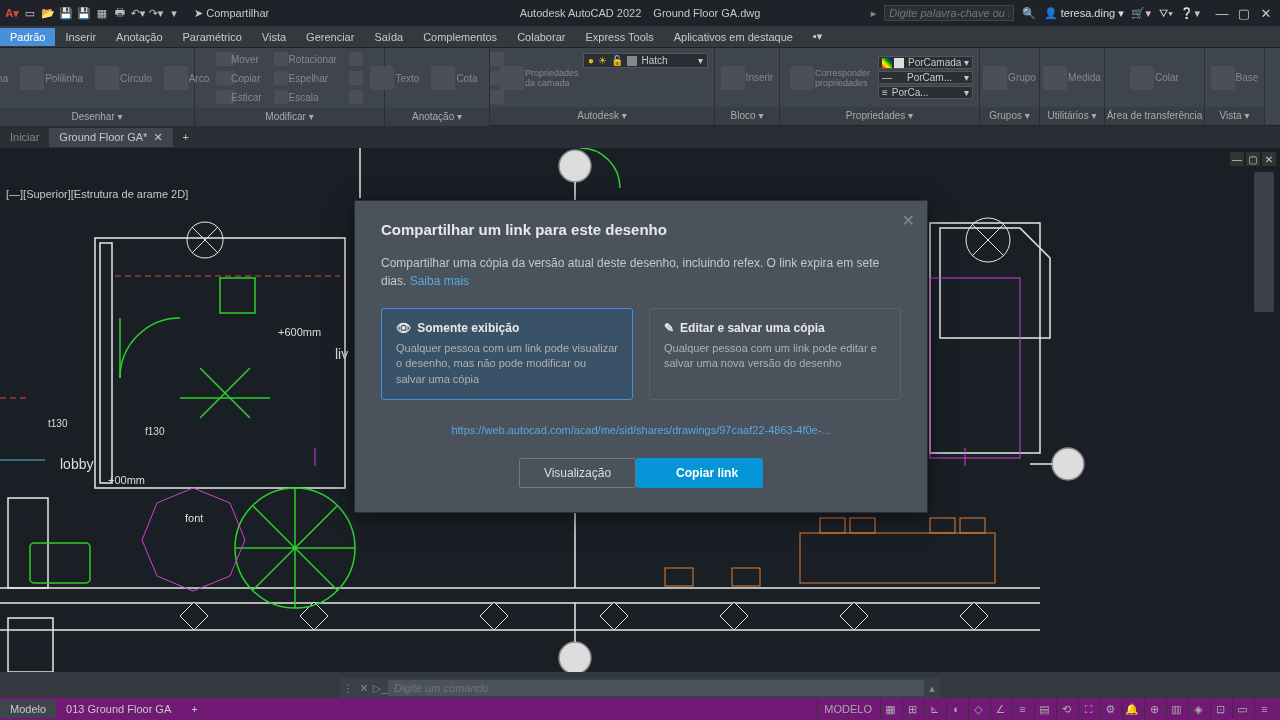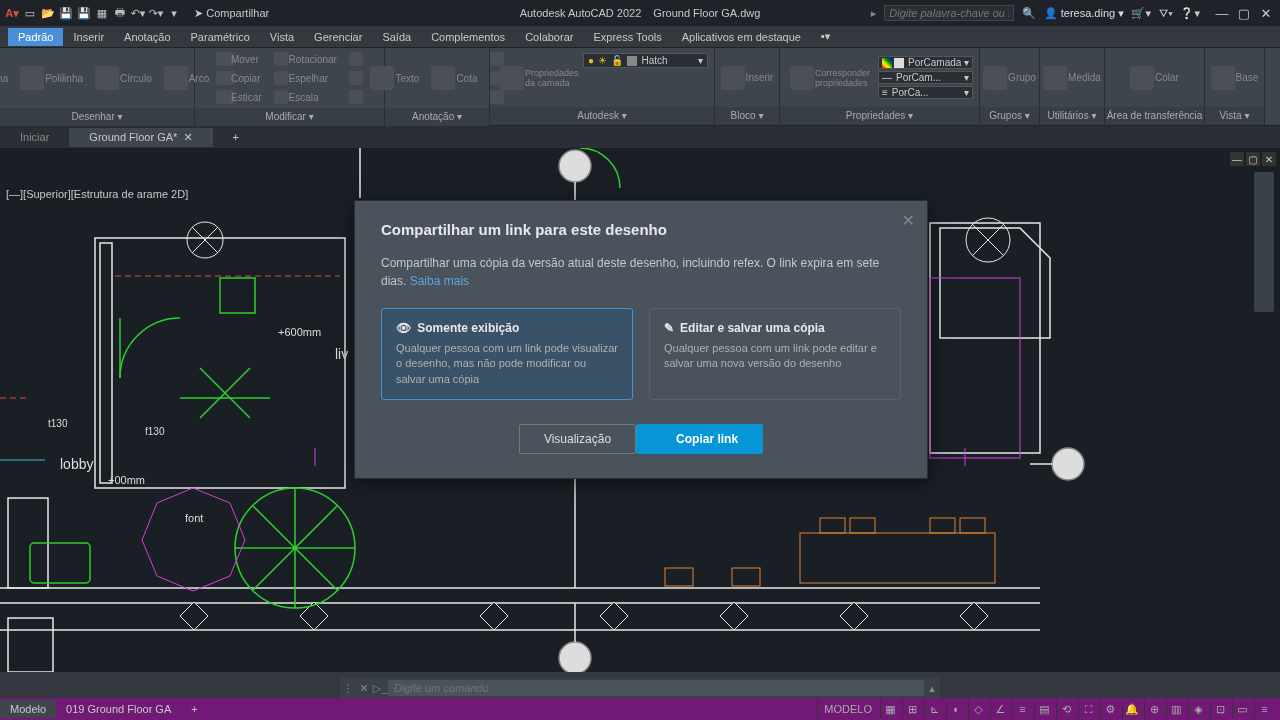--- a/index.html
+++ b/index.html
@@ -11,36 +11,36 @@
 .qat .ico.red { color:#d84c3e; font-weight:bold; }
 .titlebar .share-btn { margin-left:8px; color:#c8c8c8; cursor:pointer; display:flex; align-items:center; gap:3px; }
 .titlebar .center { position:absolute; left:50%; transform:translateX(-50%); display:flex; gap:12px; }
 .titlebar .right { margin-left:auto; display:flex; align-items:center; gap:8px; padding-right:6px; }
 .search { display:flex; align-items:center; }
 .search input { background:#2a2f36; border:1px solid #444; color:#8899aa; font-style:italic; font-size:11px; padding:1px 4px; width:130px; }
 .user { display:flex; align-items:center; gap:3px; color:#ddd; }
 .winctrl { display:flex; gap:6px; margin-left:6px; }
 .winctrl span { width:16px; height:16px; display:flex; align-items:center; justify-content:center; cursor:pointer; font-size:13px; }
 
-.menubar { height:22px; background:#33393f; display:flex; align-items:center; font-size:11px; padding-left:8px; border-bottom:1px solid #222; }
+.menubar { height:22px; background:#33393f; display:flex; align-items:center; font-size:11px; border-bottom:1px solid #222; }
 .menubar .mtab { padding:3px 10px; cursor:pointer; }
 .menubar .mtab.active { background:#4a90d9; color:#fff; }
 
 .ribbon { height:78px; background:#3f454c; display:flex; border-bottom:1px solid #222; }
 .panel { border-right:1px solid #2a2f35; display:flex; flex-direction:column; min-width:60px; }
 .panel-body { flex:1; display:flex; align-items:center; justify-content:center; gap:4px; padding:2px 6px; }
 .panel-title { height:18px; background:#383e45; font-size:10px; color:#aaa; text-align:center; line-height:18px; cursor:pointer; }
 .rbtn { display:flex; flex-direction:row; align-items:center; font-size:10px; color:#888; gap:1px; padding:2px 4px; }
 .rbtn .ric { width:24px; height:24px; background:#4a5056; border-radius:2px; }
 .rbtn.sm { flex-direction:row; font-size:10px; }
 .rbtn.sm .ric { width:14px; height:14px; }
 .rstack { display:flex; flex-direction:column; gap:1px; }
 
 .doctabs { height:22px; background:#2a2f35; display:flex; align-items:center; font-size:11px; }
-.doctab { padding:3px 20px; display:flex; align-items:center; gap:6px; cursor:pointer; }
+.doctab { padding:3px 10px; display:flex; align-items:center; gap:6px; cursor:pointer; }
 .doctab.inactive { color:#888; }
 .doctab.active { background:#3f454c; }
 .doctab .close { font-size:11px; }
 
 .canvas { position:relative; height:524px; background:#1a1f26; }
 .vplabel { position:absolute; top:4px; left:6px; font-size:11px; color:#c8c8c8;margin-top:36px; }
 .canvas svg { position:absolute; top:0; left:0; }
 .cvctrl { position:absolute; top:4px; right:4px; display:flex; gap:2px; }
 .cvctrl span { width:14px; height:14px; background:#333; font-size:10px; display:flex; align-items:center; justify-content:center; cursor:pointer; }
 .viewcube { position:absolute; top:24px; right:6px; width:20px; height:140px; background:#3a4048; border-radius:2px; }
@@ -288,21 +288,21 @@
         </div>
       <div class="rstack" style="flex:1;gap:2px">
         <div style="background:#2a2f35;border:1px solid #555;font-size:10px;padding:0 3px;display:flex;align-items:center">
             <span style="width:10px;height:10px;background:linear-gradient(45deg,red,yellow,green,blue)"></span>
             <span style="width:10px;height:10px;background:#ddd;margin-left:2px"></span>
             <span style="margin-left:4px">PorCamada</span>
             <span style="margin-left:auto">▾</span>
           </div>
         <div style="background:#2a2f35;border:1px solid #555;font-size:10px;padding:0 3px;display:flex;align-items:center">
             <span>—</span>
-            <span style="margin-left:4px">PorCam...</span>
+            <span style="margin-left:15px">PorCam...</span>
             <span style="margin-left:auto">▾</span>
           </div>
         <div style="background:#2a2f35;border:1px solid #555;font-size:10px;padding:0 3px;display:flex;align-items:center">
             <span>≡</span>
             <span style="margin-left:4px">PorCa...</span>
             <span style="margin-left:auto">▾</span>
           </div>
       </div>
     </div>
     <div class="panel-title">Propriedades ▾</div>
@@ -465,37 +465,38 @@
       <div class="cd">Qualquer pessoa com um link pode visualizar o desenho, mas não pode modificar ou salvar uma cópia</div>
     </div>
     <div class="card">
       <div class="ct">
           <span>✎</span>
           <span>Editar e salvar uma cópia</span>
         </div>
       <div class="cd">Qualquer pessoa com um link pode editar e salvar uma nova versão do desenho</div>
     </div>
   </div>
+  <div class="link">https://web.autocad.com/acad/me/sid/shares/drawings/97caaf22-4863-4f0e-...</div>
   <div class="dbtns">
     <button class="dbtn">Visualização</button>
     <button class="dbtn primary">Copiar link</button>
   </div>
 </div>
 
 <div class="cmdline">
   <span class="ci">⋮</span>
   <span class="ci">✕</span>
   <span class="ci">▷_</span>
   <input placeholder="Digite um comando" style="">
   <span class="ci">▴</span>
 </div>
 
 <div class="status">
   <div class="ltab active">Modelo</div>
-  <div class="ltab">019 Ground Floor GA</div>
+  <div class="ltab">013 Ground Floor GA</div>
   <div class="ltab">+</div>
   <div class="sright">
     <div class="sico" style="width:auto;padding:0 6px">MODELO</div>
     <div class="sico">▦</div>
     <div class="sico">⊞</div>
     <div class="sico">⊾</div>
     <div class="sico">◐</div>
     <div class="sico">◇</div>
     <div class="sico">∠</div>
     <div class="sico">≡</div>

